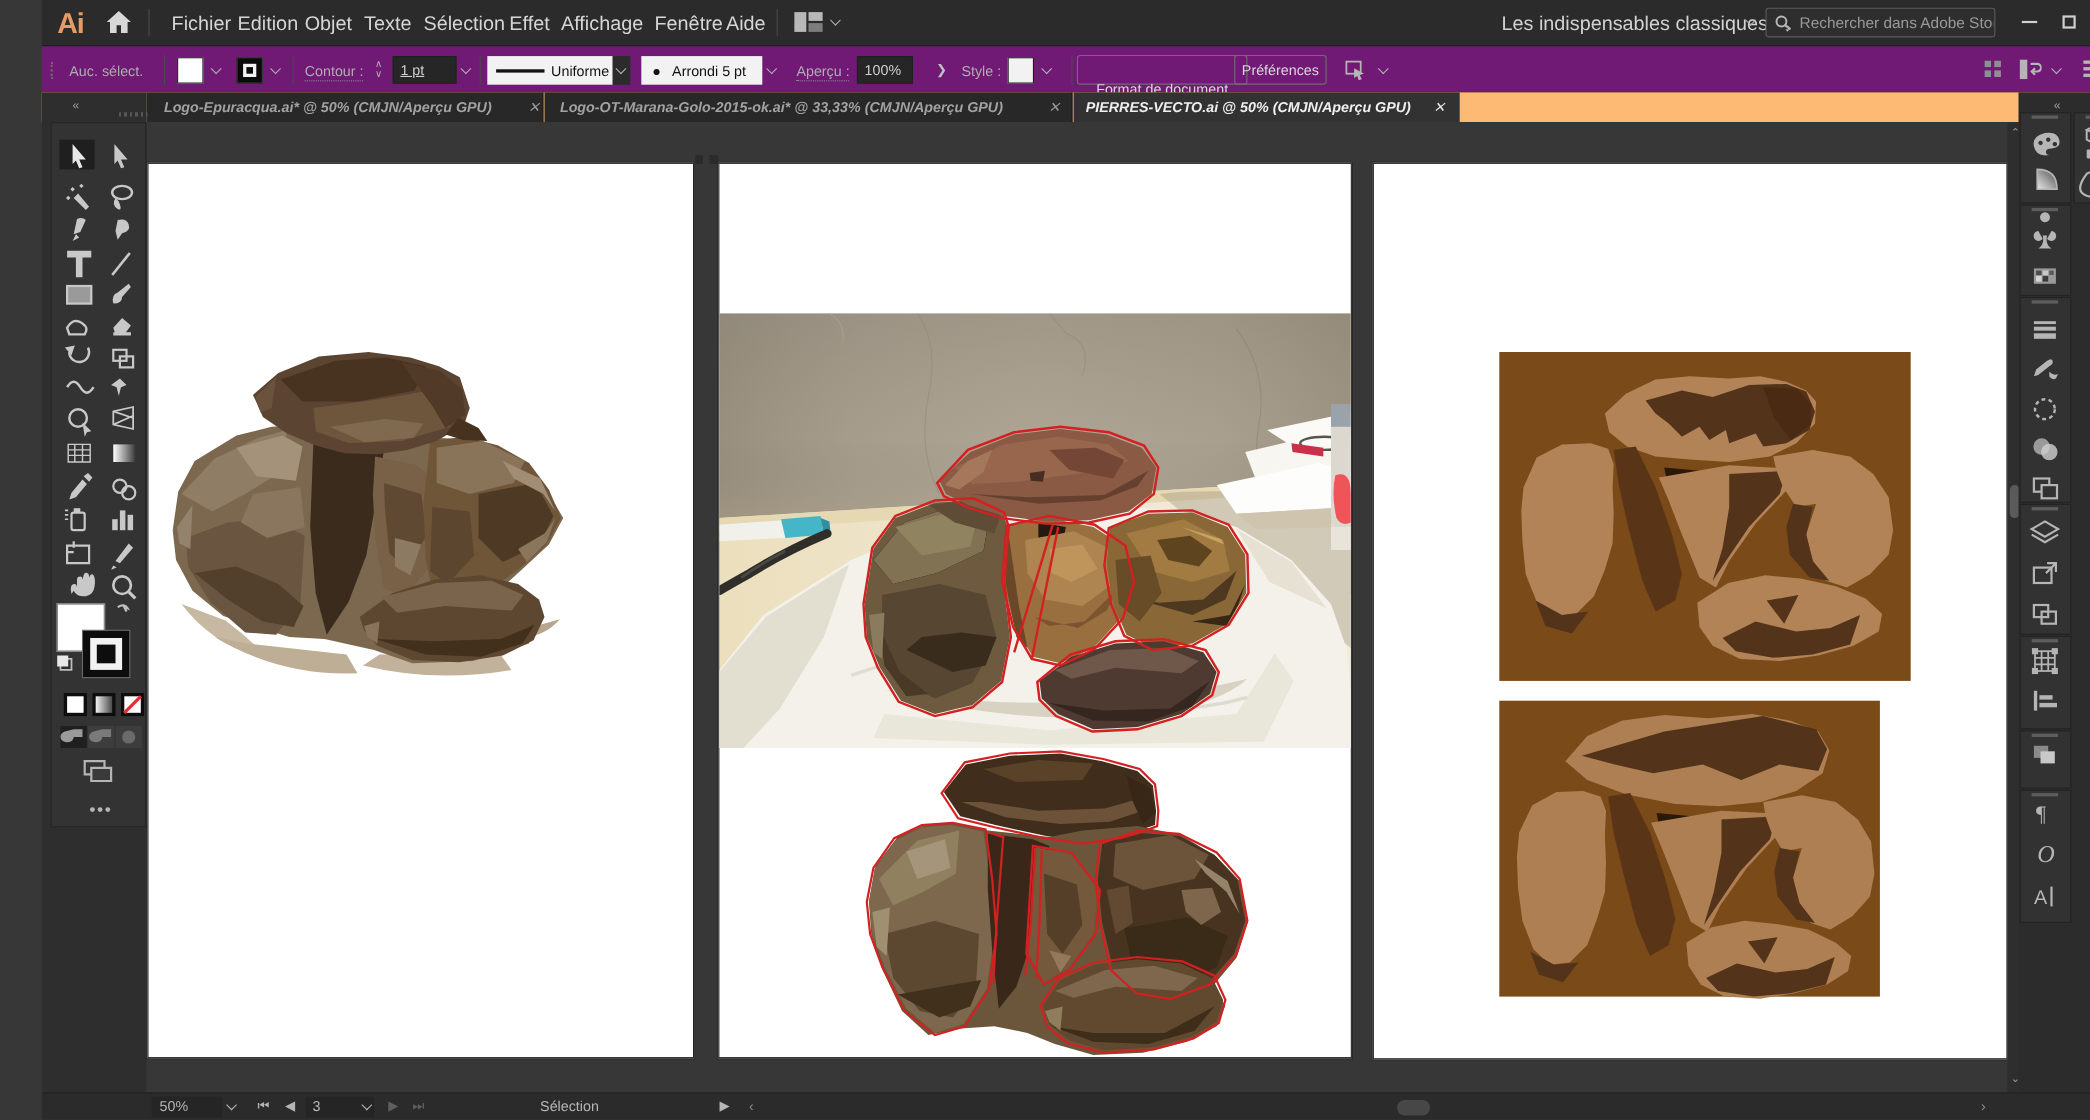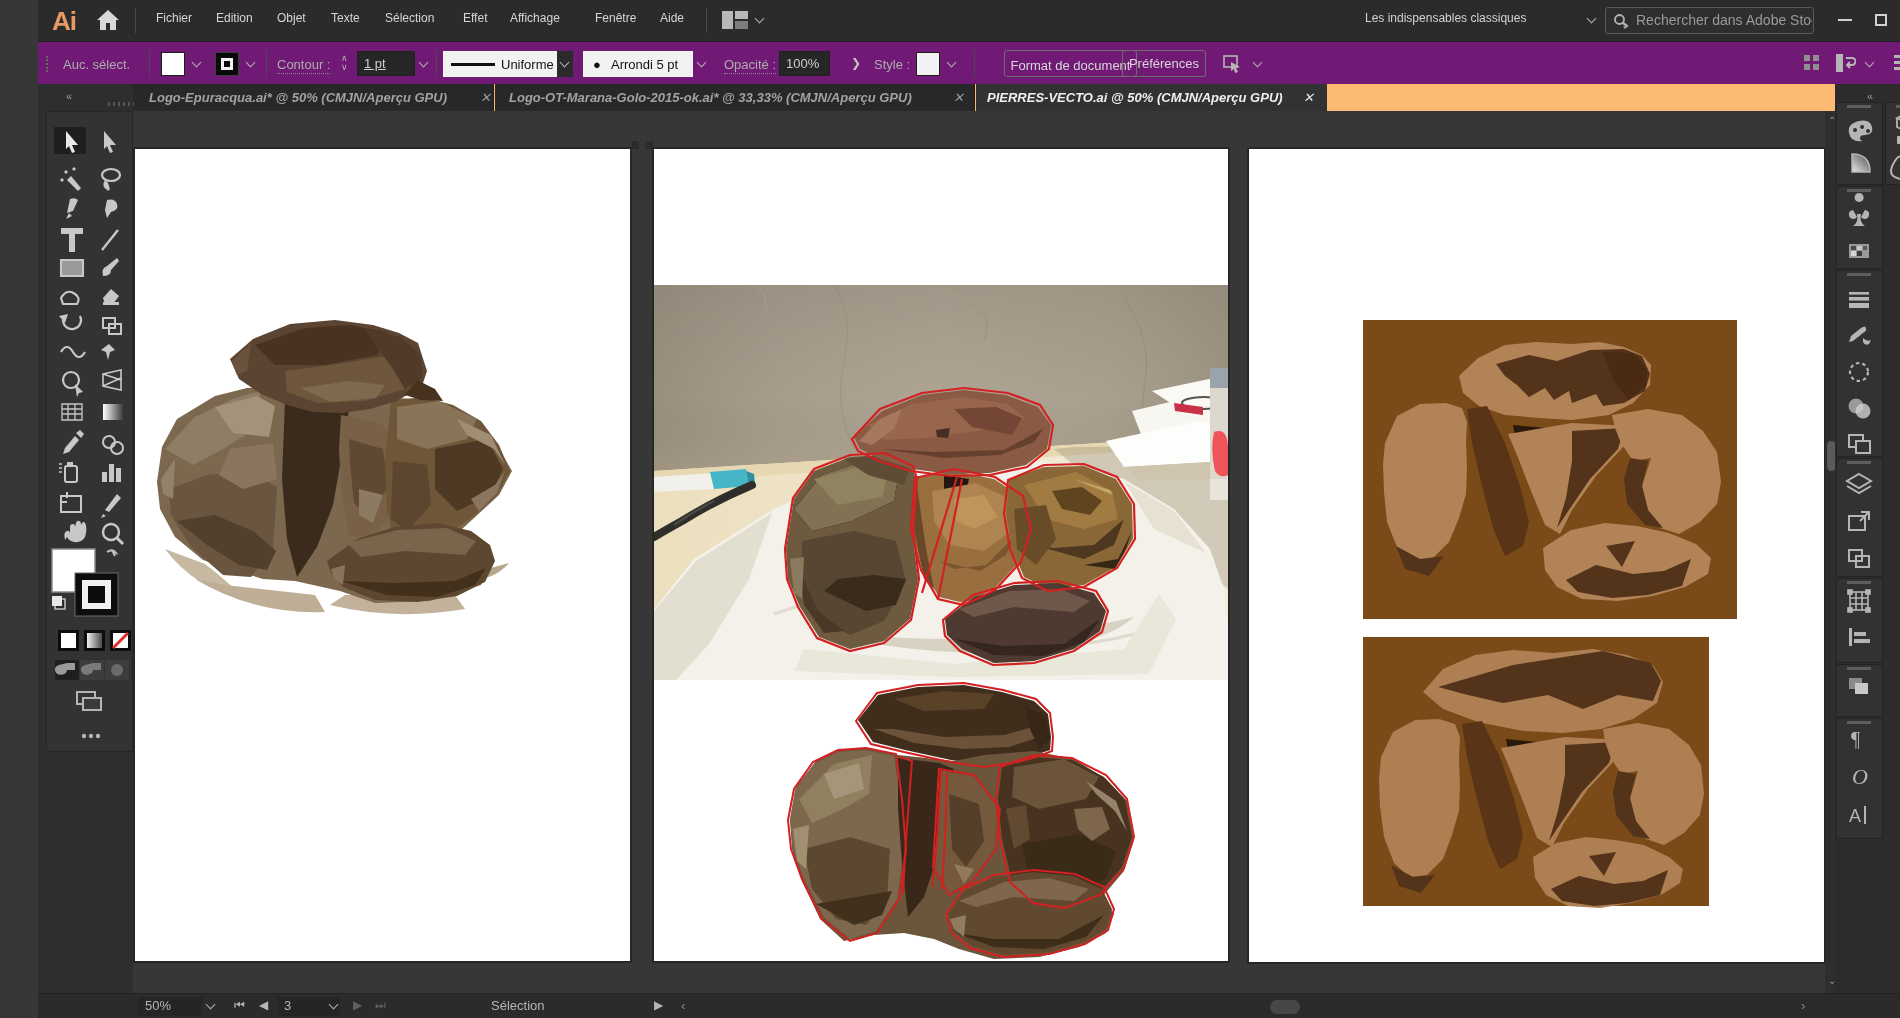--- a/index.html
+++ b/index.html
@@ -2,21 +2,21 @@
 <html><head>
 <meta charset="utf-8">
 <style>
   * { margin:0; padding:0; box-sizing:border-box; }
   html,body { width:1900px; height:1018px; overflow:hidden; background:#373737;
     font-family:"Liberation Sans", sans-serif; }
   .abs { position:absolute; }
   #root { position:relative; width:1900px; height:1018px;margin-left:38px; }
   
   #menubar { left:0; top:0; width:1900px; height:41px; background:#2b2b2b; }
-  .menuitem { position:absolute; top:11px; color:#d6d6d6; font-size:12px; }
+  .menuitem { position:absolute; top:11px; color:#d6d6d6; font-size:18px; }
   .vsep { position:absolute; width:1px; background:#4a4a4a; }
   
   #optbar { left:0; top:41px; width:1900px; height:43px; background:#701a75; border-top:1px solid #1d1d1d;}
   .optlabel { position:absolute; color:#adadad; font-size:13px; top:15px; }
   .dotted { border-bottom:1px dotted #8a8a8a; padding-bottom:1px; }
   .swatch { position:absolute; top:10px; width:24px; height:24px; }
   .chev { position:absolute; top:18px; width:12px; height:8px; }
   .chev::after { content:''; display:block; width:6px; height:6px; border-right:1.6px solid #b0b0b0; border-bottom:1.6px solid #b0b0b0; transform:rotate(45deg); margin-left:2px; margin-top:-1px; }
   .darkfield { position:absolute; top:9px; height:25px; background:#262626; border:1px solid #202020; color:#cfcfcf; font-size:13px; padding:4px 6px; }
   .whitecombo { position:absolute; top:9px; height:26px; background:#f2f2f2; color:#111; font-size:13px; }
@@ -100,28 +100,28 @@
       <div class="abs" style="left:8px; top:12px; width:44px; height:3px; background:#111;"></div>
       <div class="abs" style="left:58px; top:6px;">Uniforme</div>
     </div>
     <div class="abs" style="left:519px; top:9px; width:16px; height:26px; background:#2b2b2b;"></div>
     <div class="chev" style="left:521px;"></div>
     <div class="whitecombo" style="left:545px; width:110px;">
       <div class="abs" style="left:10px; top:6px;">●</div>
       <div class="abs" style="left:28px; top:6px;">Arrondi 5 pt</div>
     </div>
     <div class="chev" style="left:658px;"></div>
-    <div class="optlabel dotted" style="left:686px;">Opacité :</div>
+    <div class="optlabel dotted" style="left:686px;">Aperçu :</div>
     <div class="darkfield" style="left:741px; width:51px;">100%</div>
     <div class="abs" style="left:813px; top:14px; color:#c0c0c0; font-size:12px;">❯</div>
     <div class="optlabel" style="left:836px;">Style :</div>
     <div class="swatch" style="left:878px; background:#f2f2f2; border:1px solid #1c1c1c;"></div>
     <div class="chev" style="left:908px;"></div>
     <div class="vsep" style="left:936px; top:8px; height:27px;"></div>
-    <div class="optbtn" style="left:966px; width:133px; padding-top:7px;">Format de document</div>
+    <div class="optbtn" style="left:941px; width:155px; padding-top:22px;">Format de document</div>
     <div class="optbtn" style="left:1084px; width:84px; padding-top:5px;">Préférences</div>
     <svg class="abs" style="left:1184px; top:12px;" width="22" height="20" viewBox="0 0 22 20">
       <rect x="2" y="2" width="13" height="11" fill="none" stroke="#b5b5b5" stroke-width="1.6"></rect>
       <path d="M9 8 L18 13 L14 14 L16 18 L13 19 L12 15 L9 17 Z" fill="#b5b5b5"></path>
     </svg>
     <div class="chev" style="left:1214px;"></div>
     <svg class="abs" style="left:1766px; top:13px;" width="16" height="16" viewBox="0 0 16 16">
       <rect x="0" y="0" width="6" height="6" fill="#8f8f8f"></rect>
         <rect x="9" y="0" width="6" height="6" fill="#8f8f8f"></rect>
       <rect x="0" y="9" width="6" height="6" fill="#8f8f8f"></rect>

